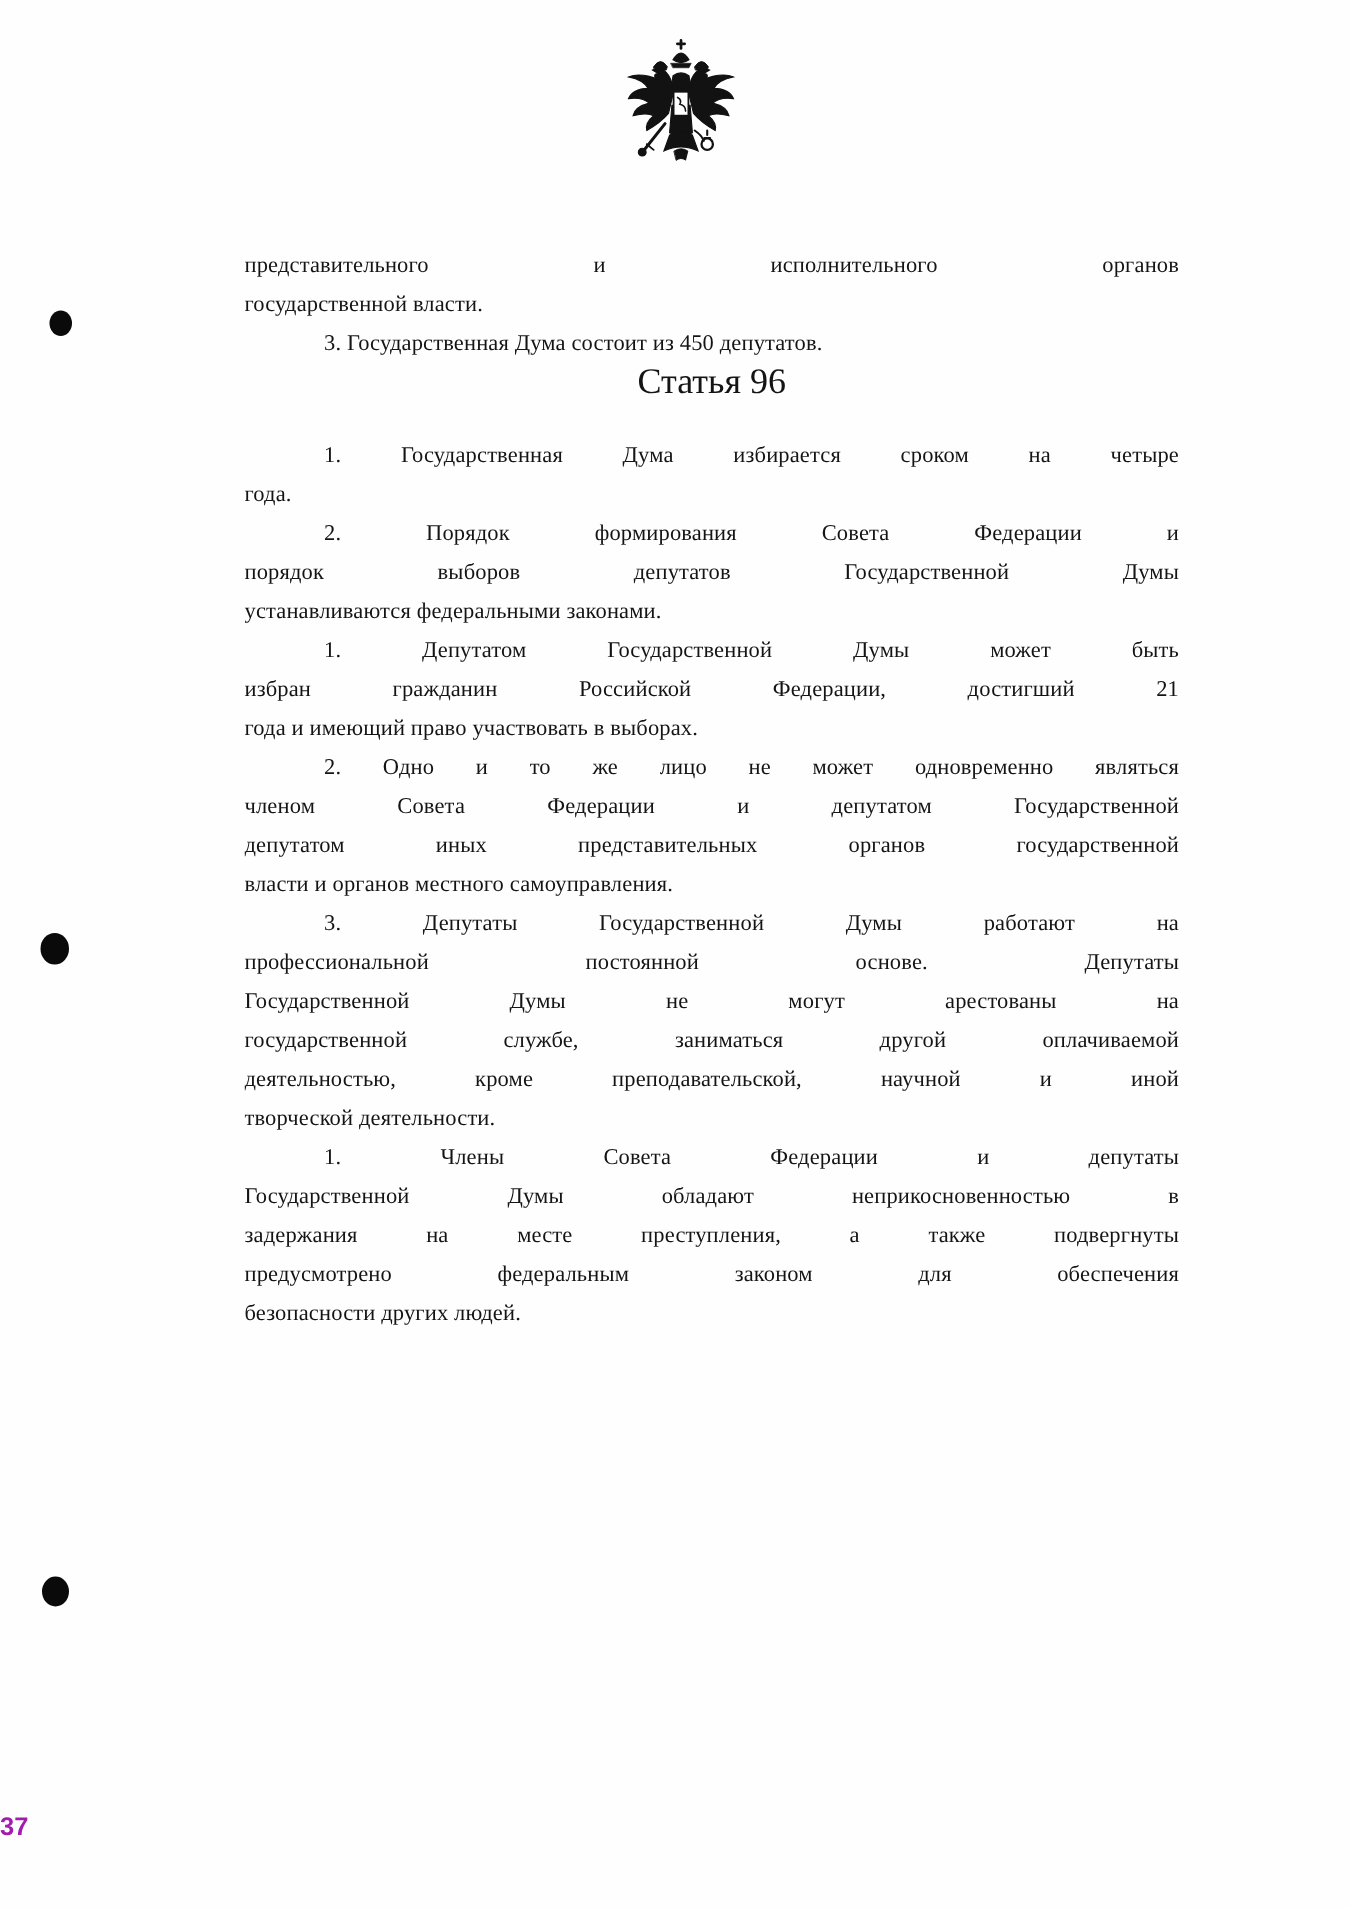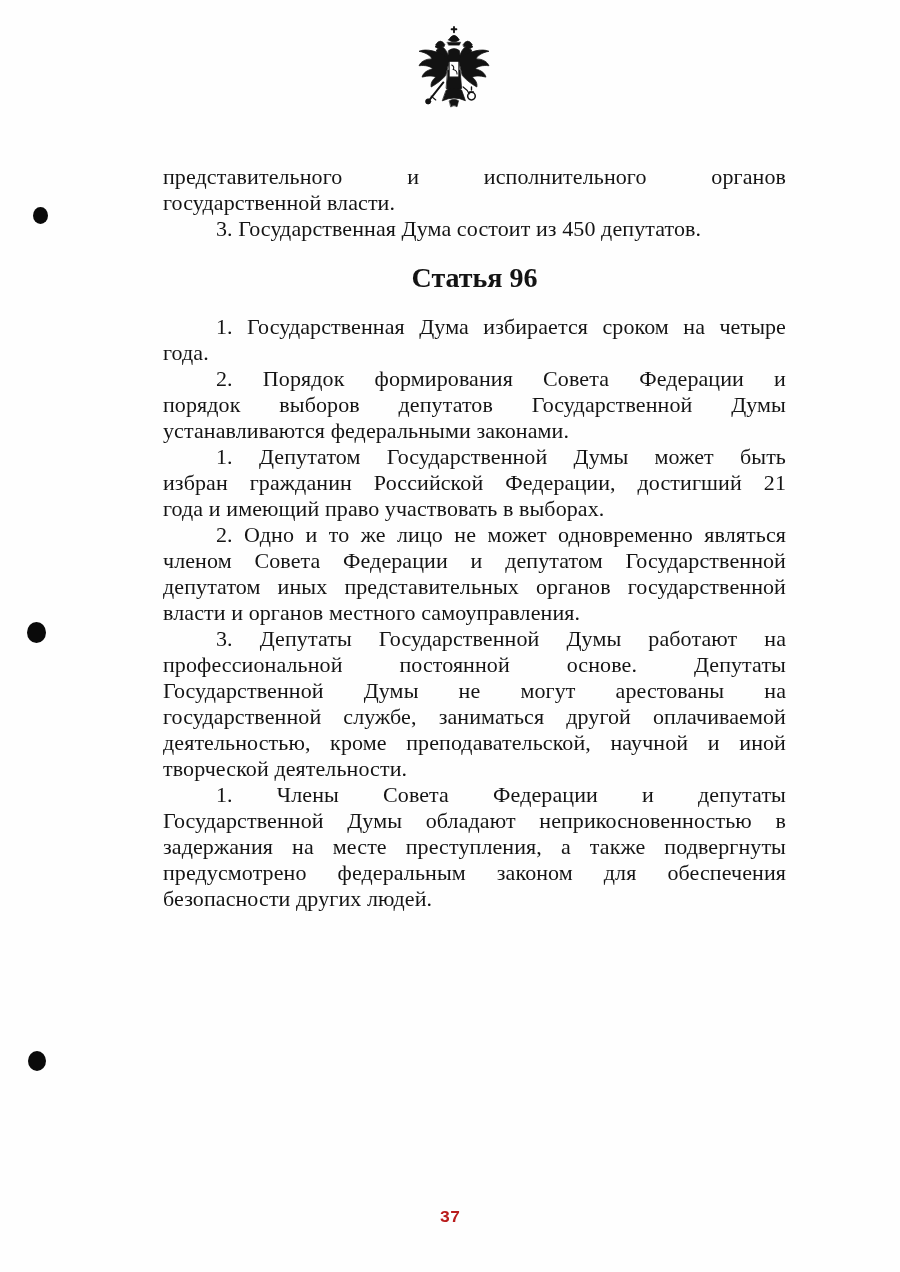--- a/index.html
+++ b/index.html
@@ -34,53 +34,51 @@
   .hole-3 { left: 28px; top: 1051px; width: 18px; height: 20px; }
   .body-text {
     position: absolute;
     left: 163px;
     top: 164px;
     width: 623px;
   }
   .line {
     height: 26px;
     line-height: 26px;
-    font-size: 22px;
+    font-size: 15px;
     overflow: hidden;
     white-space: normal;
     text-align: left;
     letter-spacing: 0.1px;
   }
   .line.stretch {
     text-align: justify;
     text-align-last: justify;
   }
   .line.indent {
     padding-left: 53px;
   }
   .heading {
     height: 26px;
     line-height: 26px;
-    font-size: 28px;
-    font-weight: 700;
+    font-size: 24px;
+    font-weight: 400;
     text-align: center;
-    margin-top: 23px;
     margin-bottom: 23px;
     overflow: hidden;
   }
   .page-number {
     position: absolute;
     left: 0;
     top: 1208px;
     width: 900px;
-    text-align: center;
-    font-family: Liberation Mono, monospace;
+    font-family: Liberation Sans, sans-serif;
     font-weight: 700;
     font-size: 17px;
-    color: #b91c1c;
+    color: #a21caf;
   }
 </style>
 </head>
 <body>
 
 <div class="page">
 
   <div class="emblem">
     <svg viewBox="0 0 100 110" xmlns="http://www.w3.org/2000/svg">
       <g fill="#121212" stroke="#121212" stroke-linecap="round">

